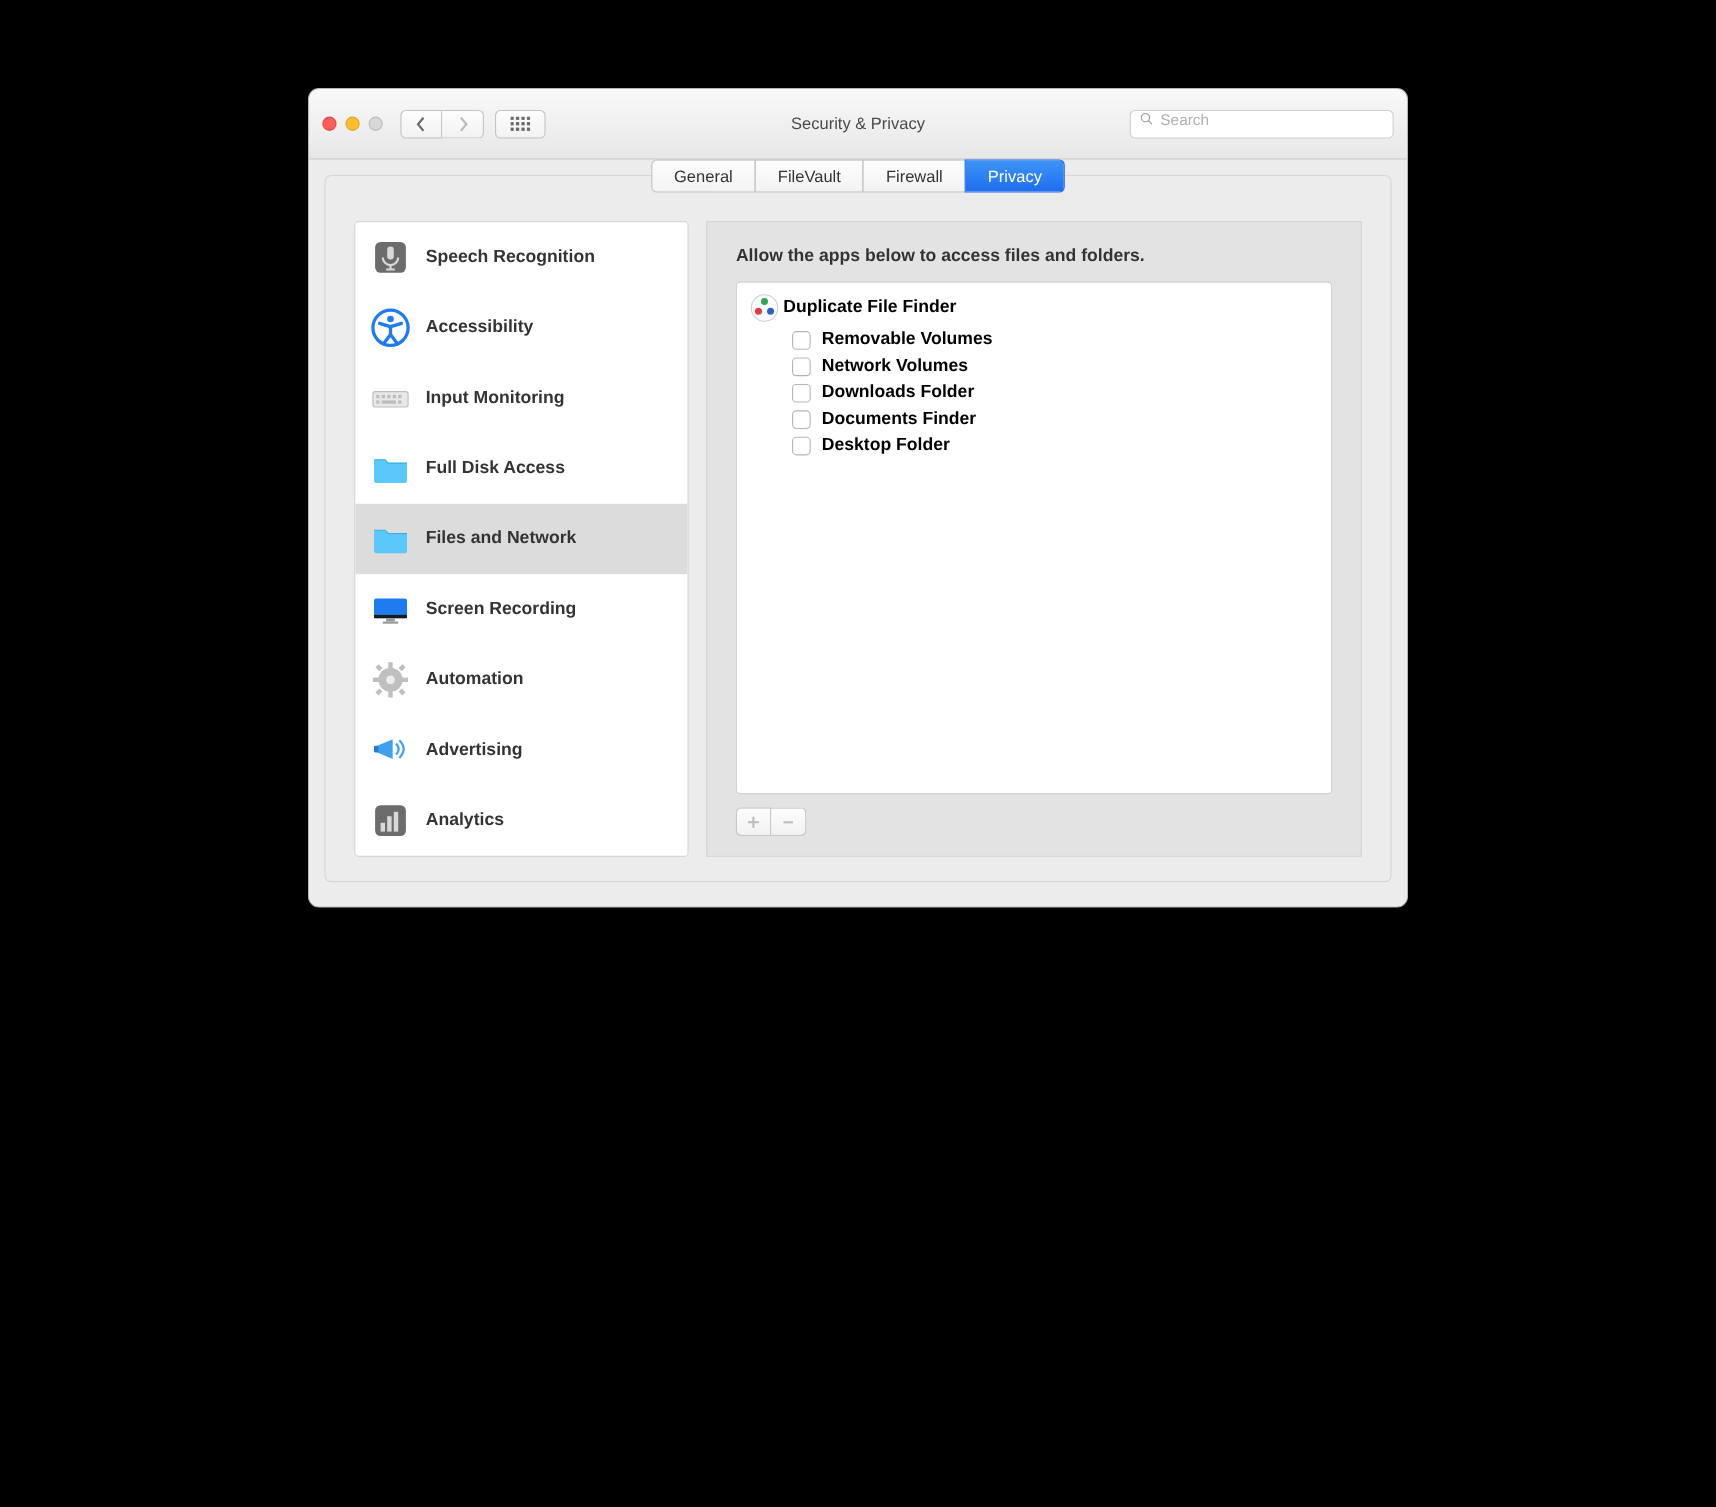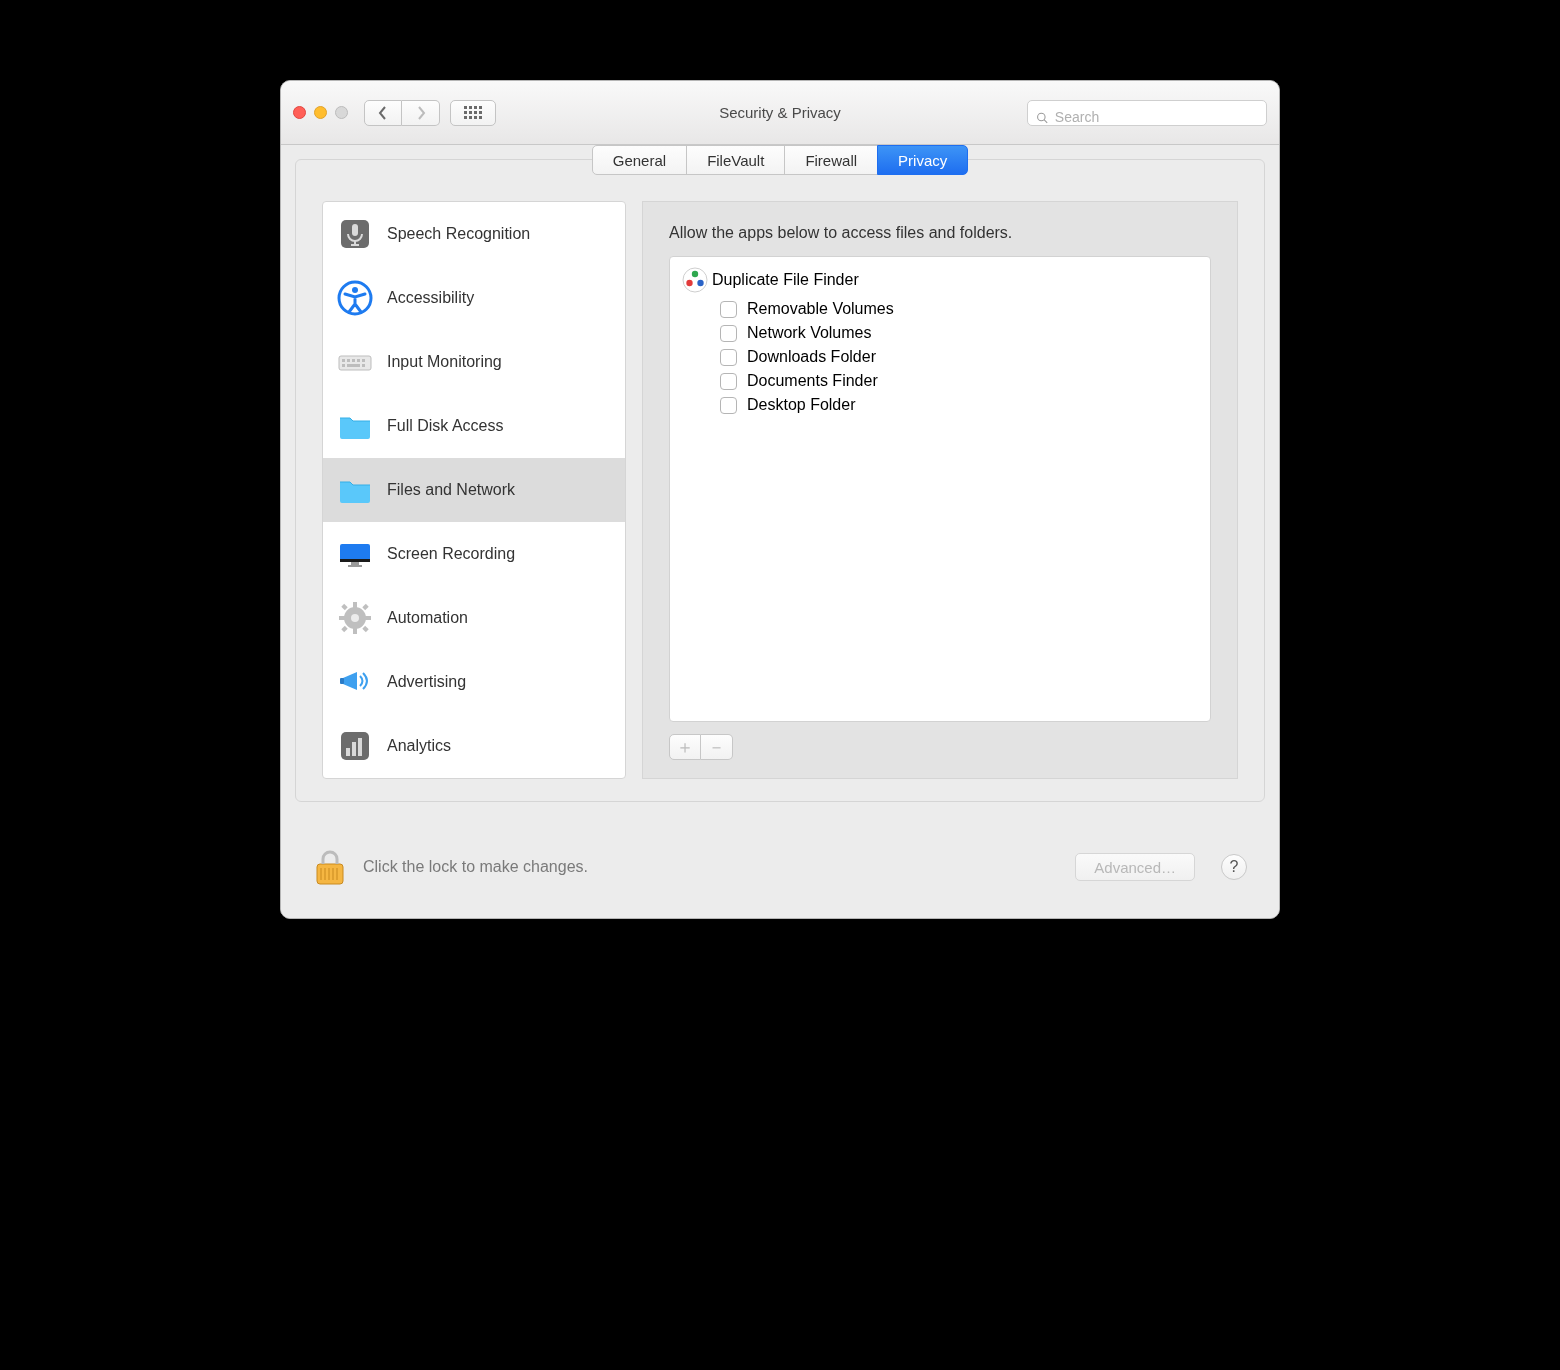--- a/index.html
+++ b/index.html
@@ -55,21 +55,21 @@
   .grid-btn svg { width:18px; height:14px; }
   .win-title {
     position:absolute; left:0; right:0; text-align:center;
     font-size:15px; color:#4a4a4a; font-weight:500;
     pointer-events:none;
   }
   .search {
     margin-left:auto;
     width: 240px; height:26px;
     background:#fff; border:1px solid #cfcfcf; border-radius:5px;
-    display:flex; align-items:flex-end; padding:0 8px; gap:6px;
+    display:flex; align-items:flex-start; padding:0 8px; gap:6px;
   }
   .search svg { width:14px; height:14px; stroke:#9a9a9a; fill:none; stroke-width:2;}
   .search input {
     border:none; outline:none; font-size:14px; width:100%;
     background:transparent; color:#555;
   }
   .search input::placeholder { color:#b0b0b0; }
 
   
   .body {
@@ -97,21 +97,21 @@
   }
   .tab:first-child { border-radius:5px 0 0 5px; margin-left:0;}
   .tab:last-child  { border-radius:0 5px 5px 0;}
   .tab.active {
     background:linear-gradient(#3d94f6,#1e6ef0);
     border-color:#1e6ef0; color:#fff;
     position:relative; z-index:1;
   }
 
   
-  .split { display:flex; gap:16px; padding:4px 26px; }
+  .split { display:flex; gap:16px; padding:4px 26px;font-weight:bold; }
   .sidebar {
     width: 304px;
     background:#fff;
     border:1px solid #d5d5d5;
     border-radius:4px;
     overflow:hidden;
   }
   .side-item {
     display:flex; align-items:center; gap:14px;
     padding:14px 14px;
@@ -411,30 +411,14 @@
 
           <div class="add-remove">
             <div class="ar-btn">＋</div>
             <div class="ar-btn">－</div>
           </div>
         </div>
 
       </div>
     </div>
 
-    <div class="footer">
-      <span class="lock">
-        <svg viewBox="0 0 34 38" width="34" height="38">
-          <rect x="4" y="16" width="26" height="20" rx="3" fill="#f5b642" stroke="#c98a1f"></rect>
-          <line x1="8" y1="20" x2="8" y2="32" stroke="#c98a1f"></line>
-          <line x1="12" y1="20" x2="12" y2="32" stroke="#c98a1f"></line>
-          <line x1="16" y1="20" x2="16" y2="32" stroke="#c98a1f"></line>
-          <line x1="20" y1="20" x2="20" y2="32" stroke="#c98a1f"></line>
-          <line x1="24" y1="20" x2="24" y2="32" stroke="#c98a1f"></line>
-          <path d="M10 16 V11 a7 7 0 0 1 14 0 V16" fill="none" stroke="#bcbcbc" stroke-width="3"></path>
-        </svg>
-      </span>
-      <span class="footer-text">Click the lock to make changes.</span>
-      <div class="adv-btn">Advanced…</div>
-      <div class="help-btn">?</div>
-    </div>
   </div>
 </div>
 
 </body></html>

